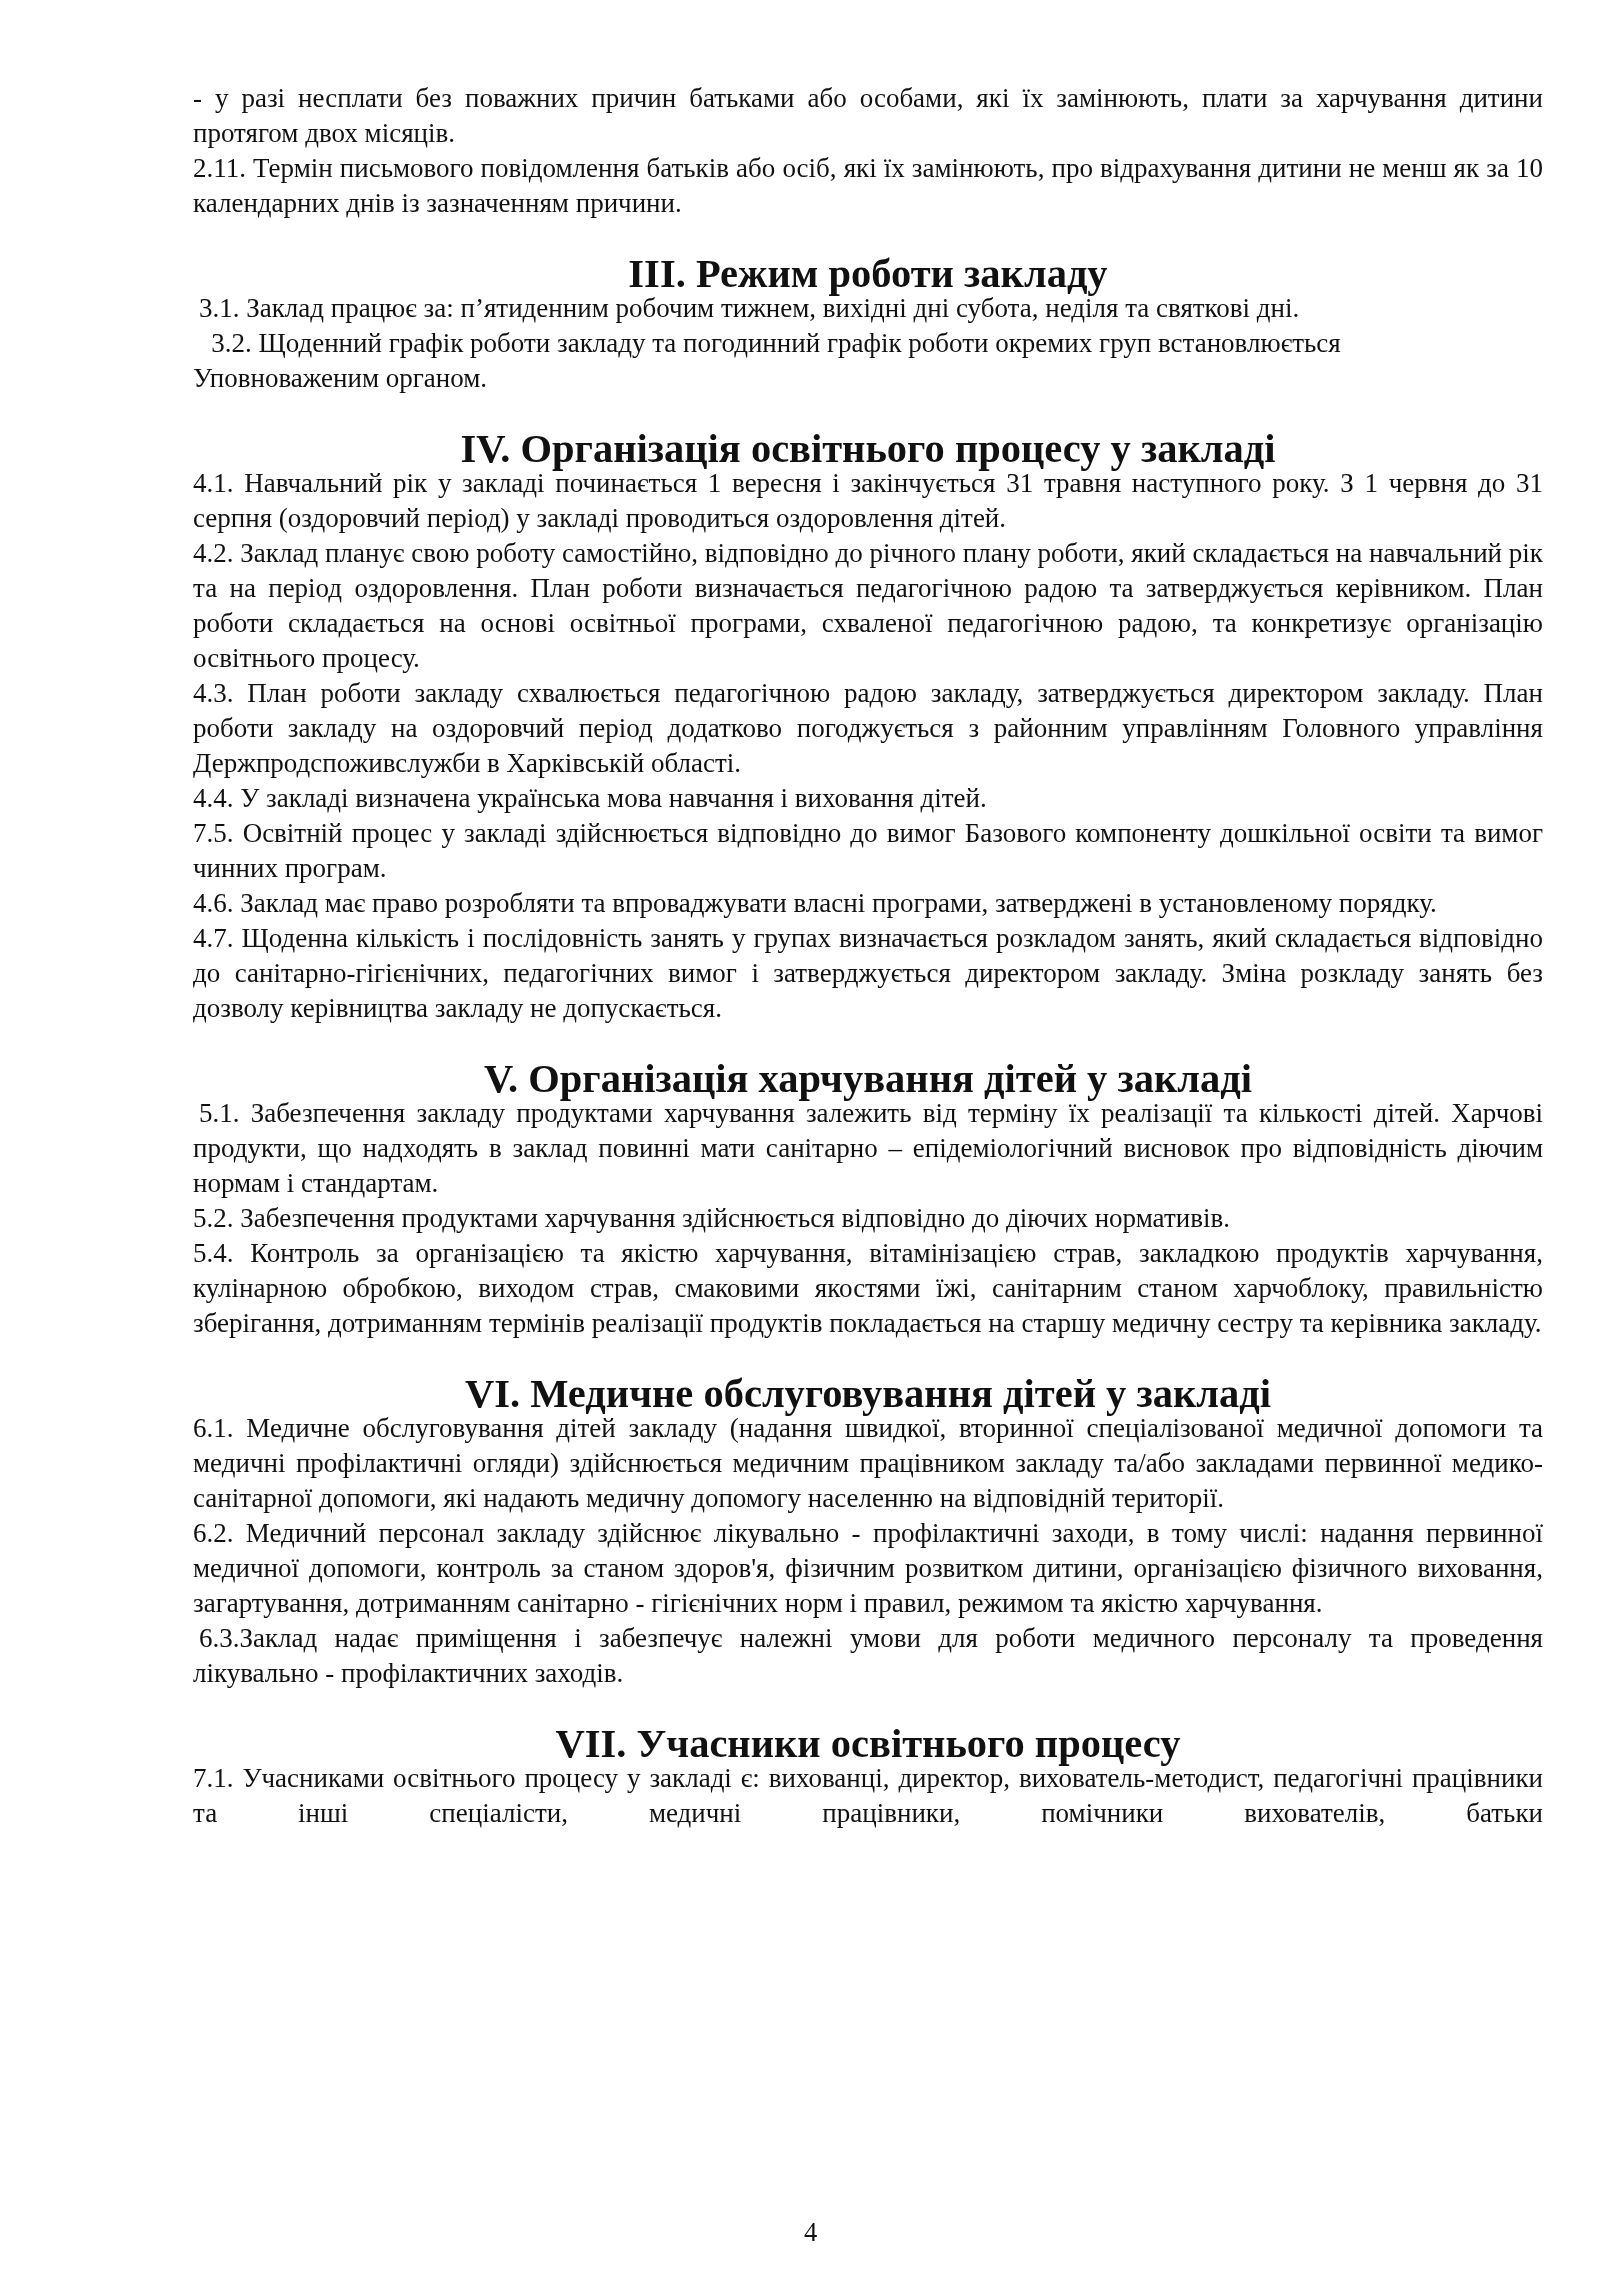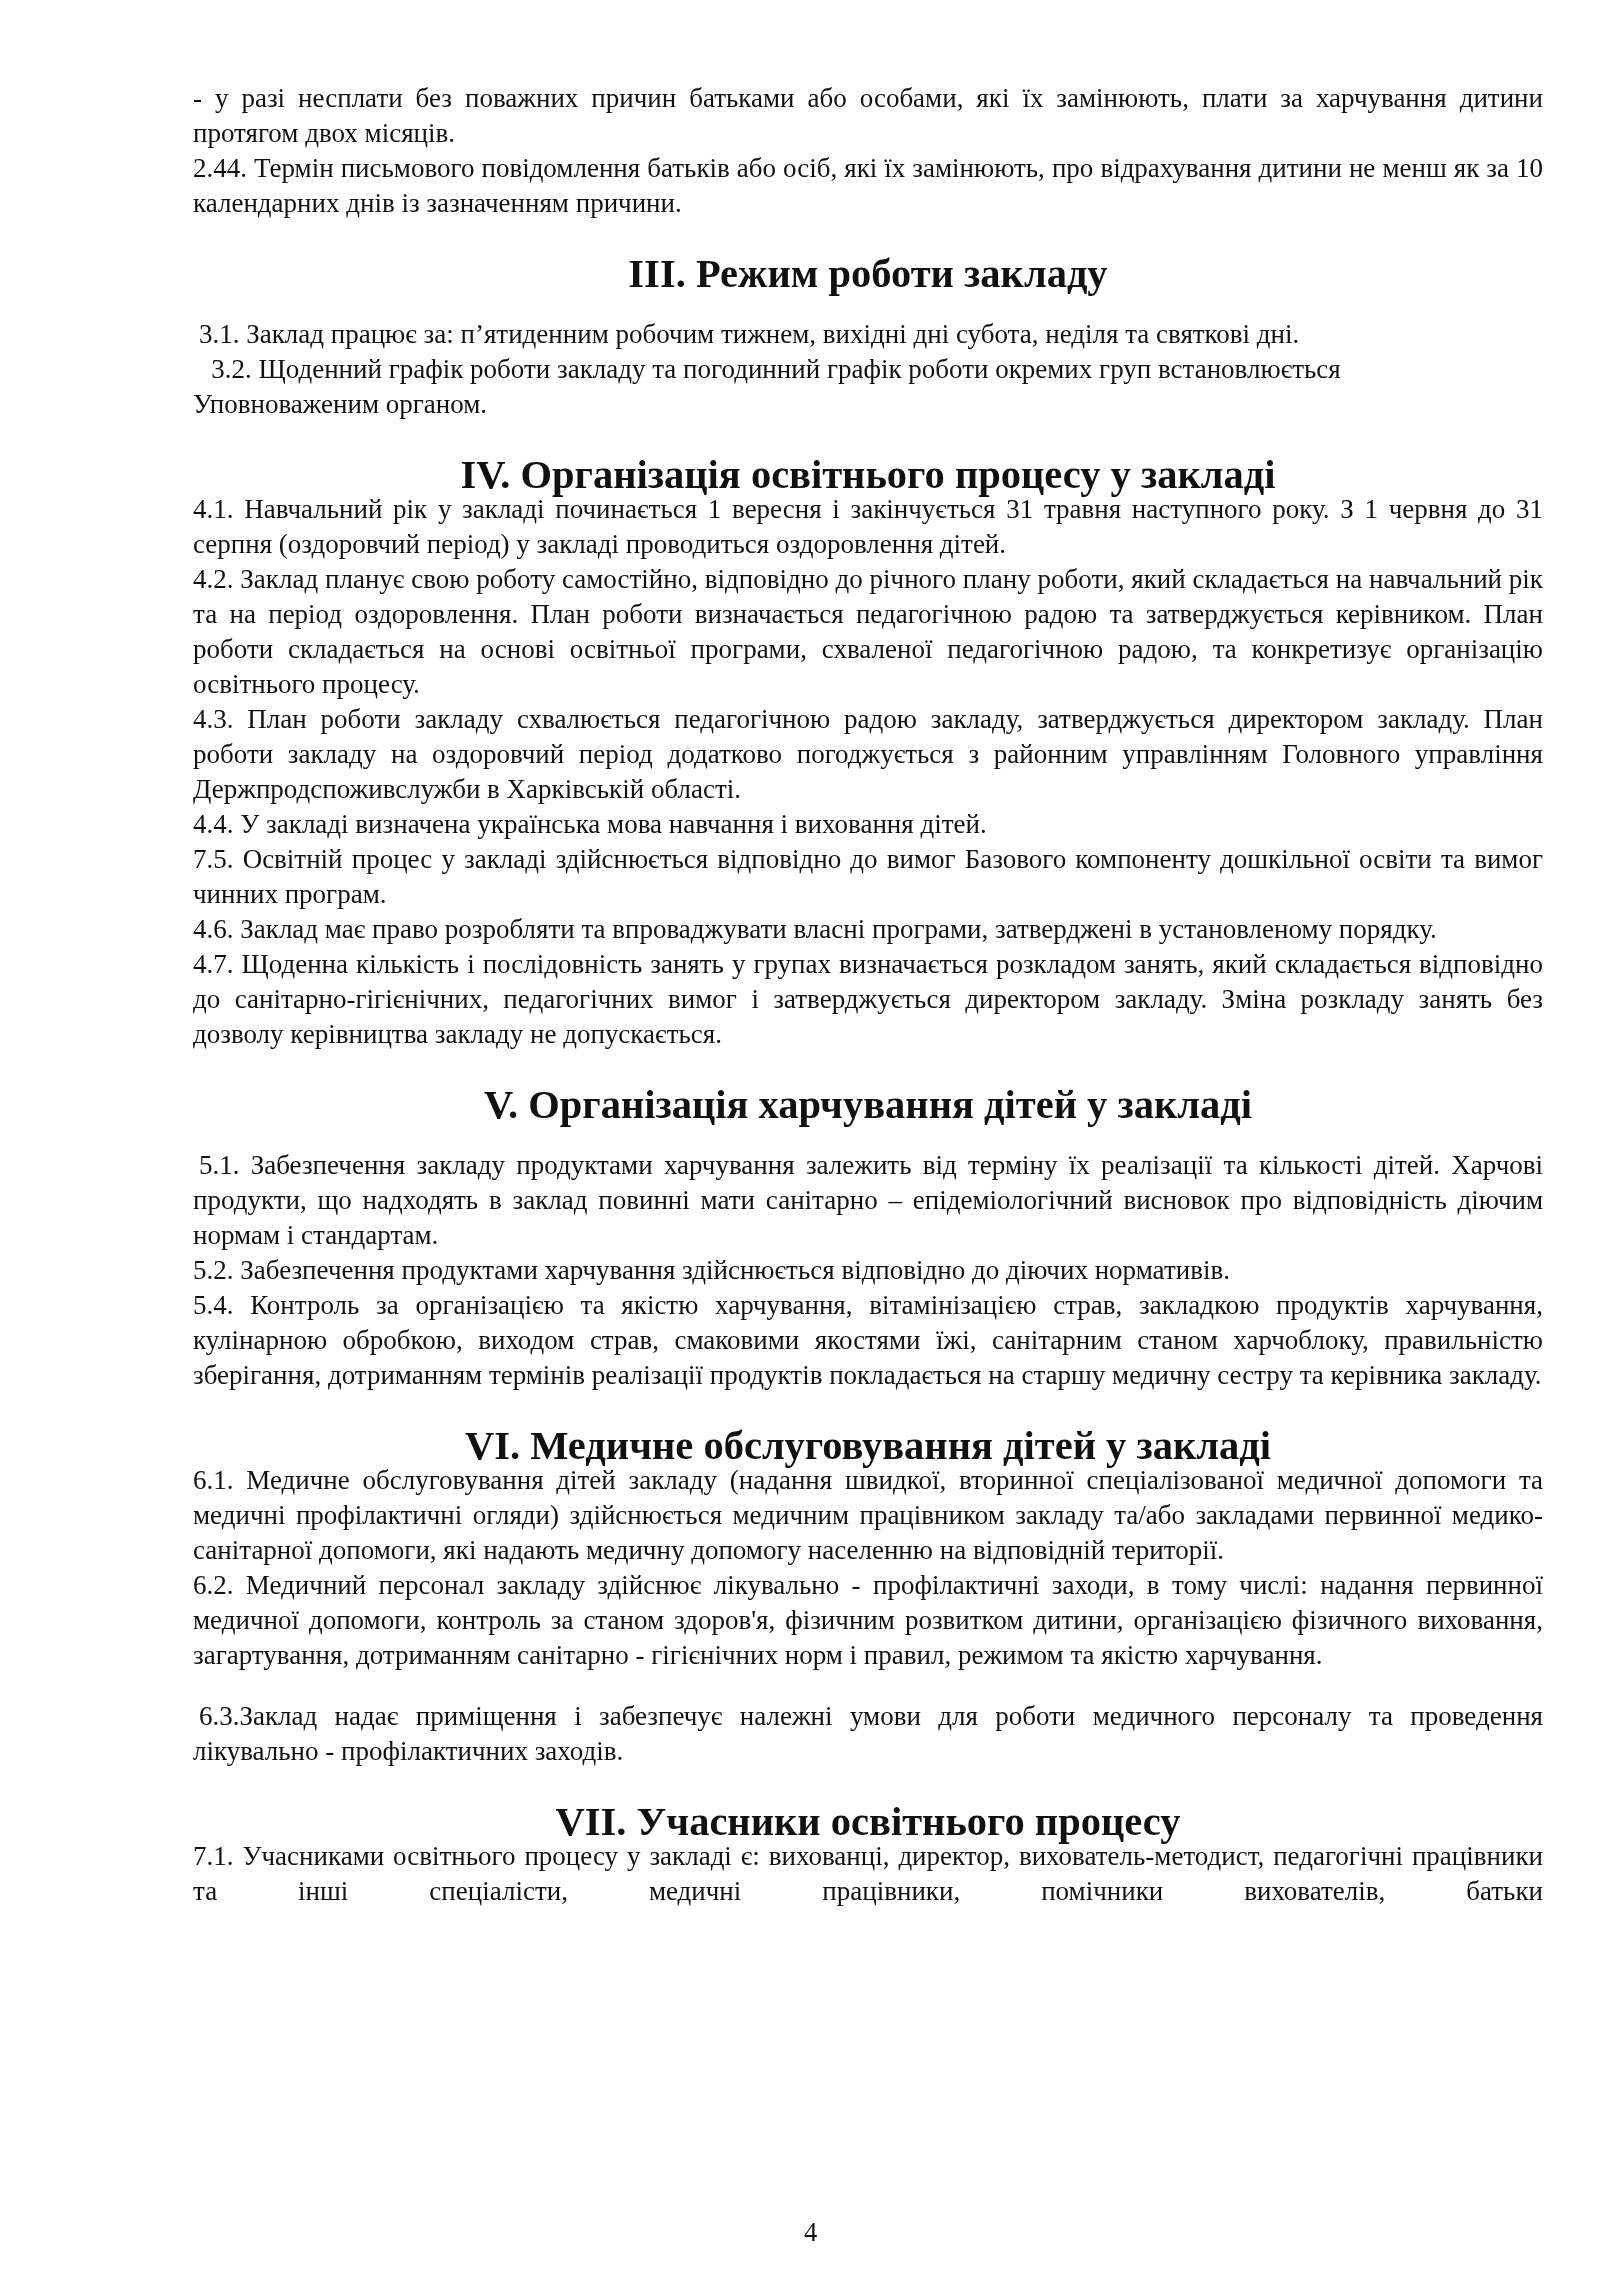--- a/index.html
+++ b/index.html
@@ -9,42 +9,42 @@
     left: 193px;
     top: 81px;
     width: 1350px;
     font-family: Liberation Serif, serif;
     font-size: 27px;
     line-height: 35px;
     color: #111111;
   }
   .para { margin: 0; text-align: justify; text-align-last: left; }
   .para.ragged { text-align: center; }
-  .indent1 { text-indent: 5.9px; margin-top: 26px; }
+  .indent1 { text-indent: 5.9px; }
   .heading {
     margin: 35px 0 0 0;
     text-align: center;
     font-weight: bold;
   }
   .page-number {
     position: absolute;
     left: 0; right: 0;
     top: 2217px;
     text-align: center;
     font-family: "Liberation Serif", "DejaVu Serif", serif;
     font-size: 26.5px;
     color: #111111;
   }
 </style>
 </head>
 <body>
 
 <div class="page">
   <p class="para">- у разі несплати без поважних причин батьками або особами, які їх замінюють, плати за харчування дитини протягом двох місяців.</p>
-  <p class="para">2.44. Термін письмового повідомлення батьків або осіб, які їх замінюють, про відрахування дитини не менш як за 10 календарних днів із зазначенням причини.</p>
+  <p class="para">2.11. Термін письмового повідомлення батьків або осіб, які їх замінюють, про відрахування дитини не менш як за 10 календарних днів із зазначенням причини.</p>
 
   <section>
     <h2 class="heading">III. Режим роботи закладу</h2>
     <p class="para indent1">3.1. Заклад працює за: п’ятиденним  робочим тижнем,  вихідні дні субота, неділя та святкові дні.</p>
     <p class="para ragged" style="width:1166px">3.2. Щоденний графік роботи  закладу та погодинний графік роботи окремих груп встановлюється Уповноваженим органом.</p>
   </section>
 
   <section>
     <h2 class="heading">IV. Організація освітнього процесу у закладі</h2>
     <p class="para">4.1. Навчальний рік у закладі починається 1 вересня і закінчується 31 травня наступного року.  З 1 червня до 31 серпня (оздоровчий період) у закладі проводиться оздоровлення дітей.</p>

